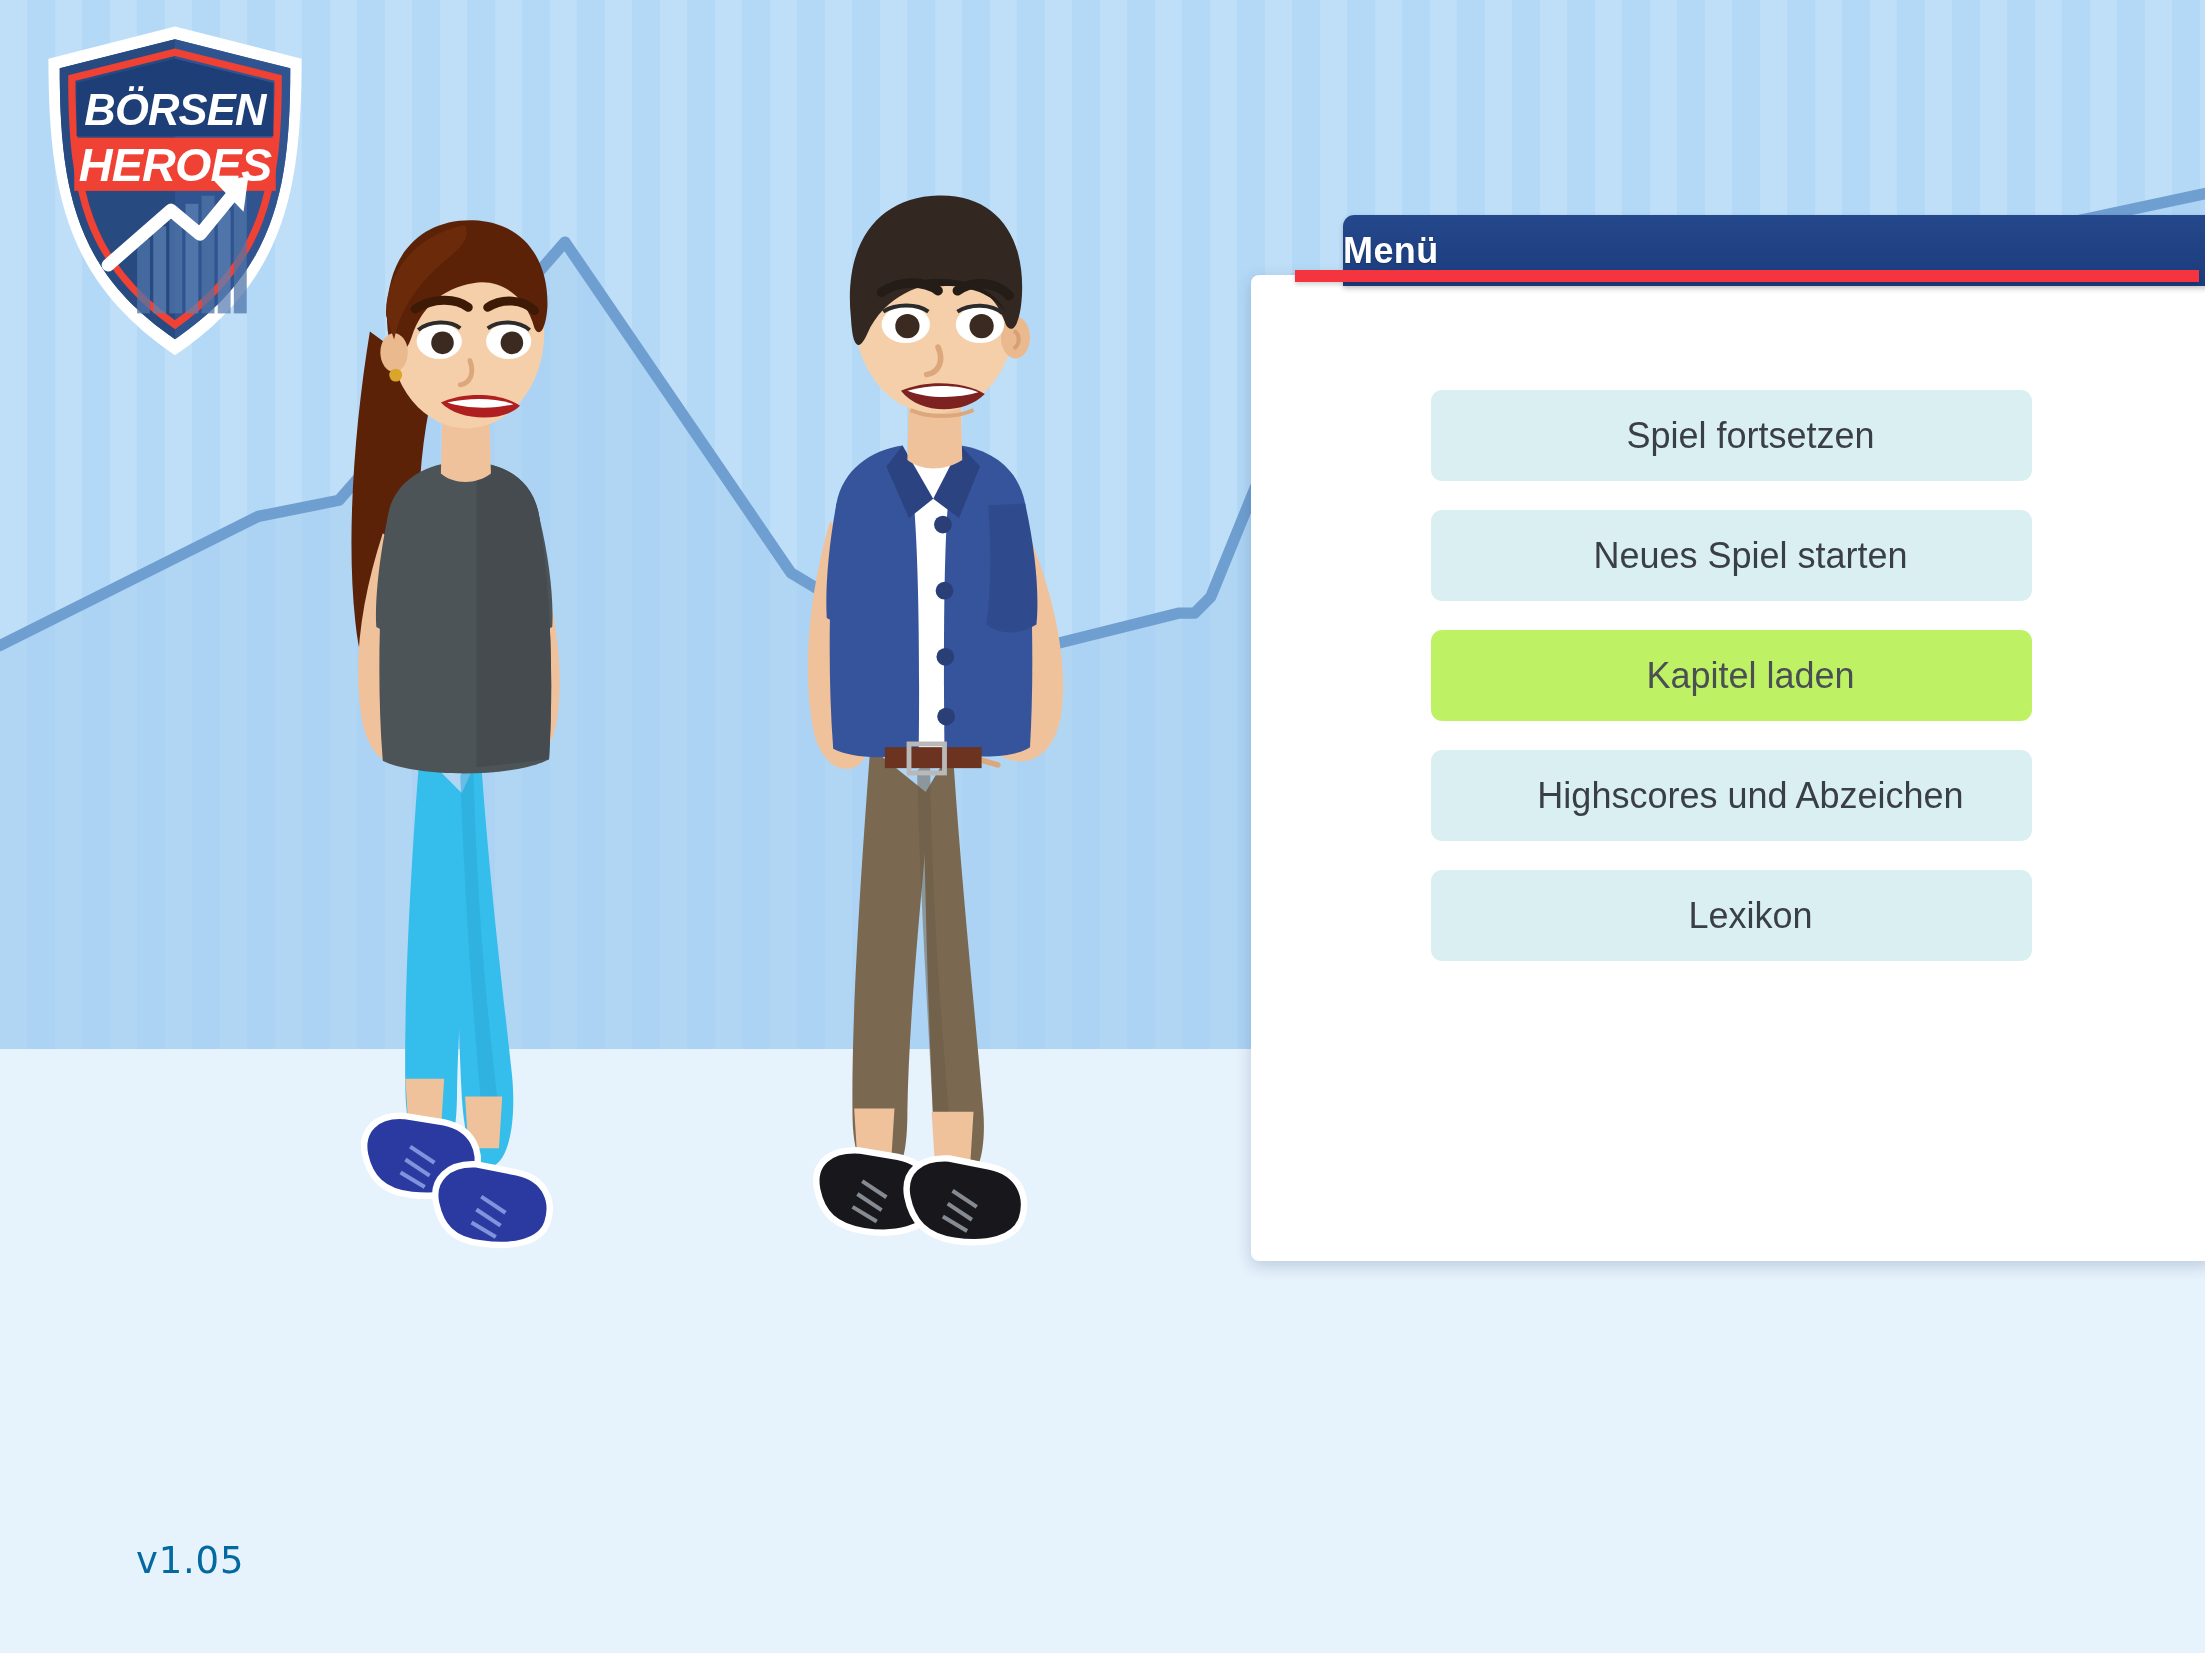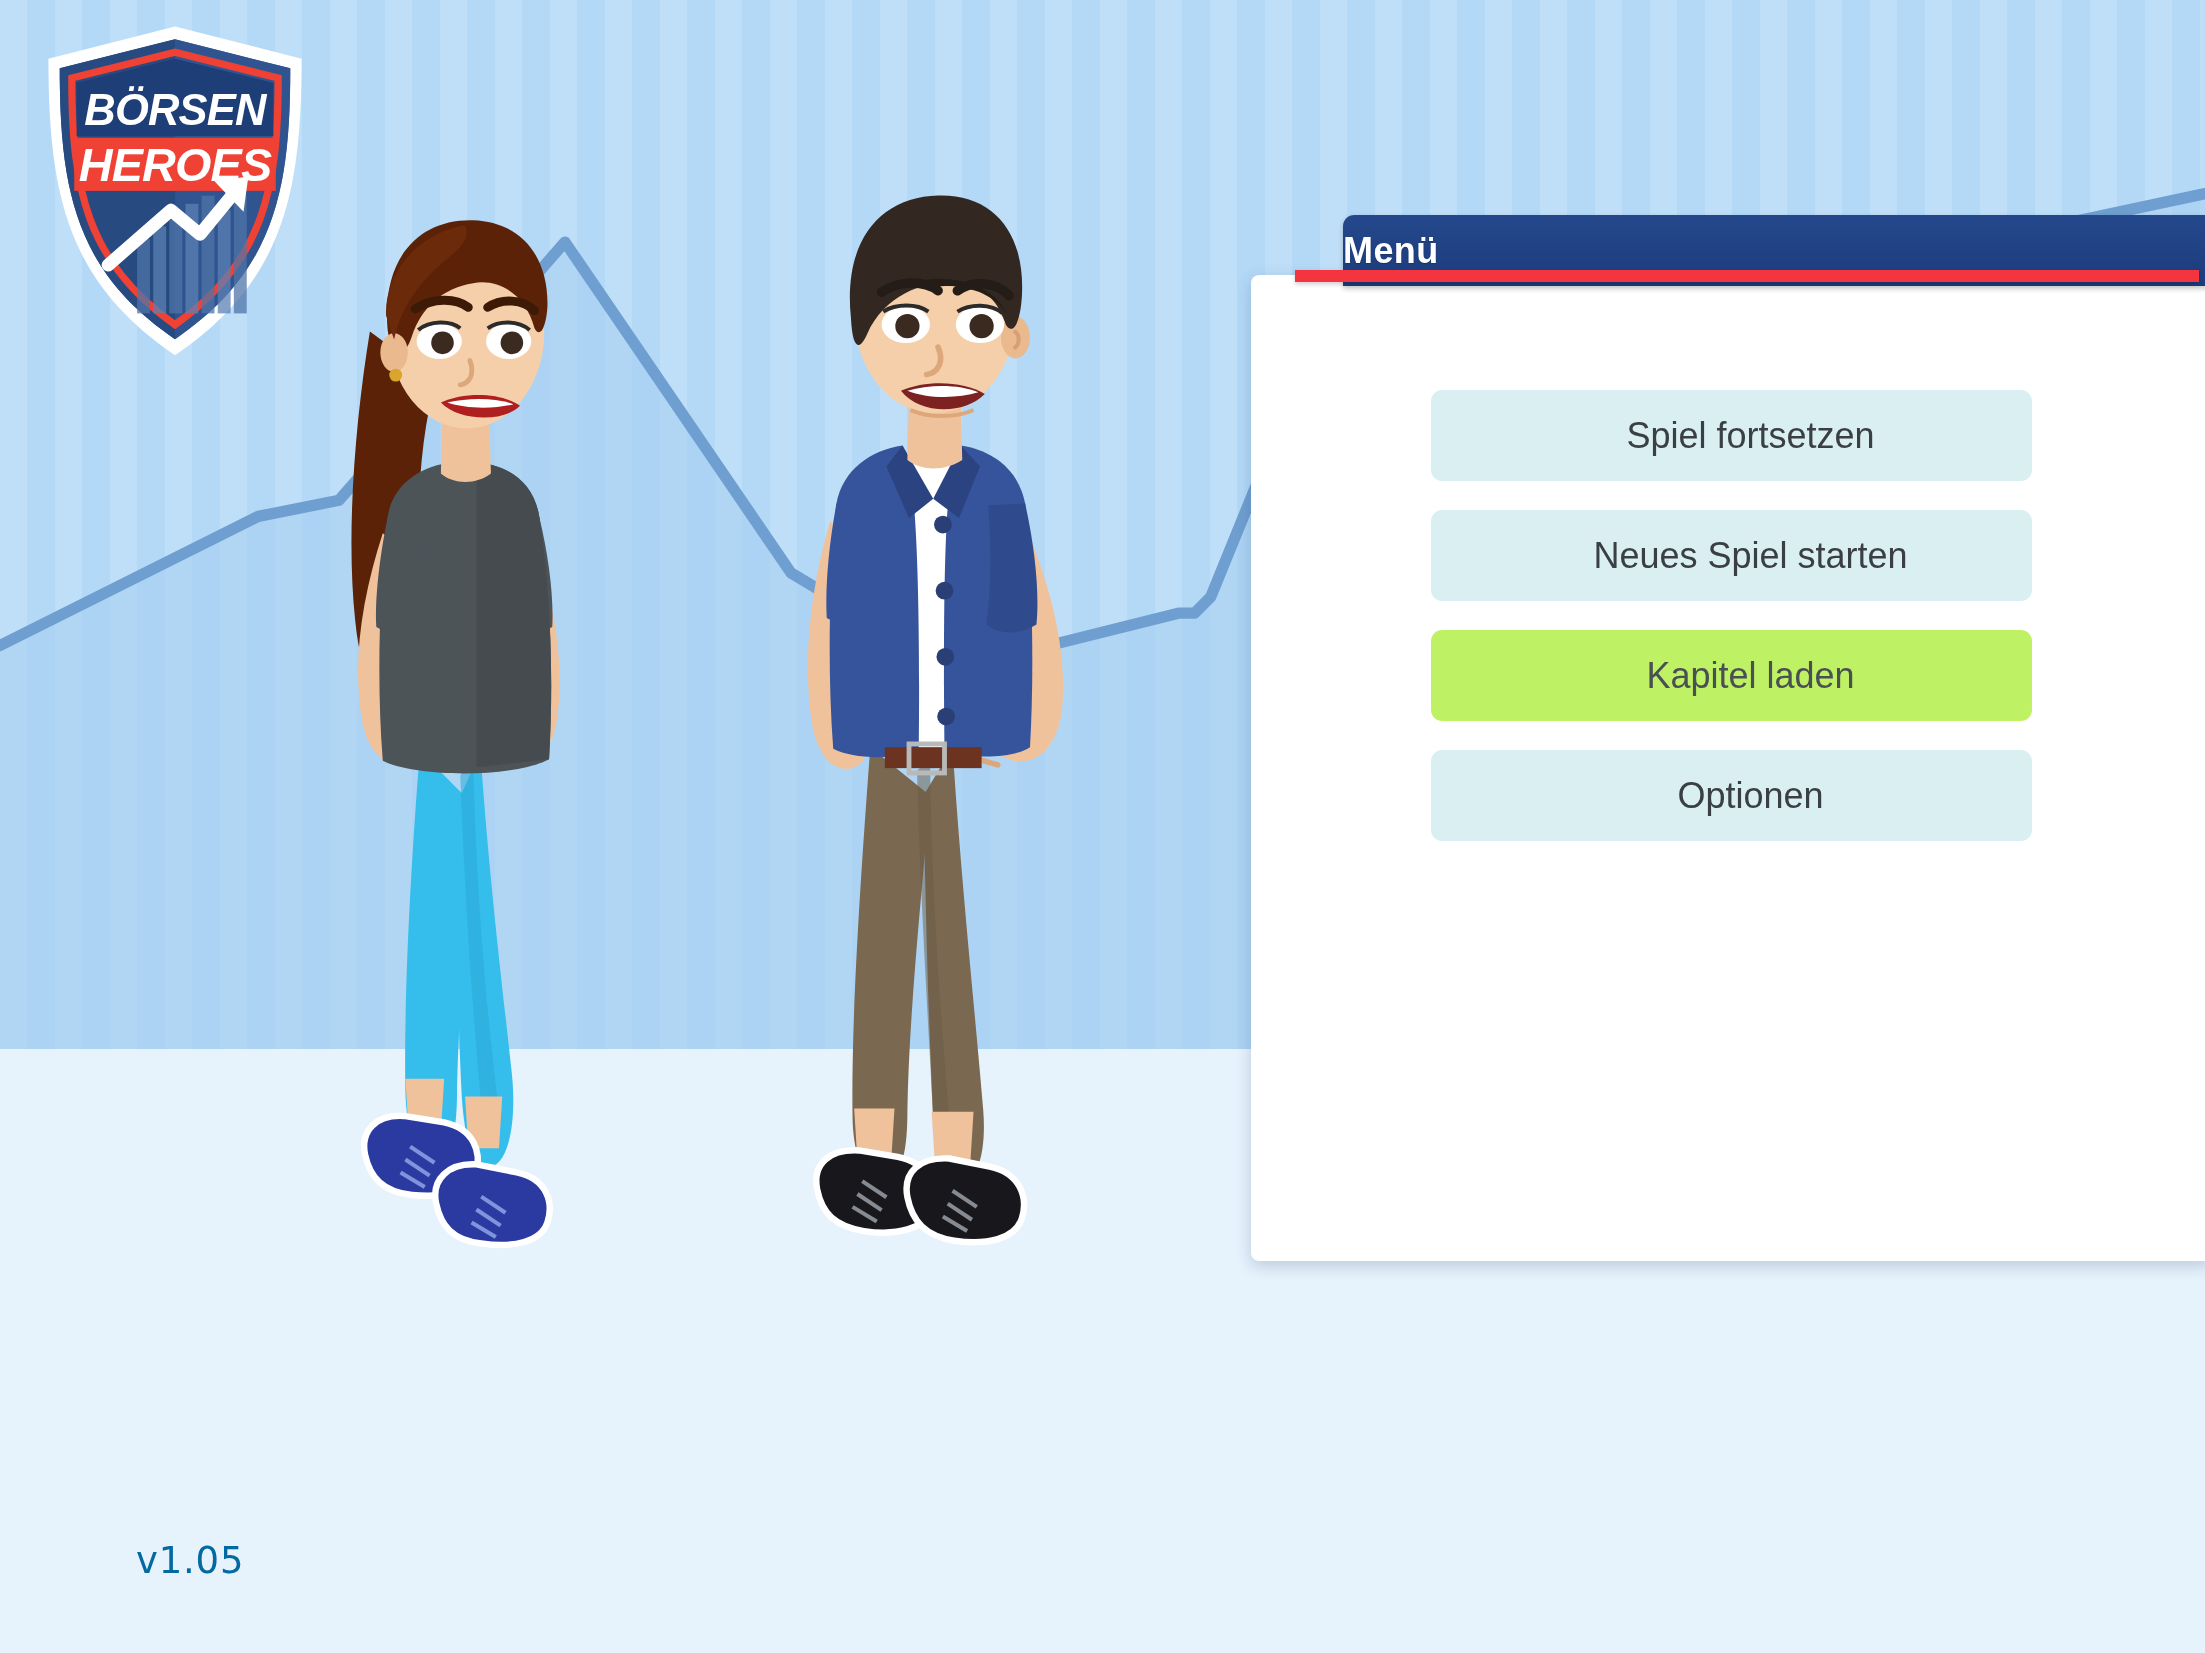--- a/index.html
+++ b/index.html
@@ -270,18 +270,19 @@
     <div class="menu-card"></div>
     <div class="menu-header">
       <span class="menu-title">Menü</span>
     </div>
     <div class="menu-redline"></div>
 
     <div class="menu-list">
       <button class="menu-btn">Spiel fortsetzen</button>
       <button class="menu-btn">Neues Spiel starten</button>
       <button class="menu-btn disabled">Kapitel laden</button>
-      <button class="menu-btn">Optionen</button>
+      <button class="menu-btn">Highscores und Abzeichen</button>
+      <button class="menu-btn">Lexikon</button>
     </div>
   </div>
 
 </div>
 
 
 </body></html>

